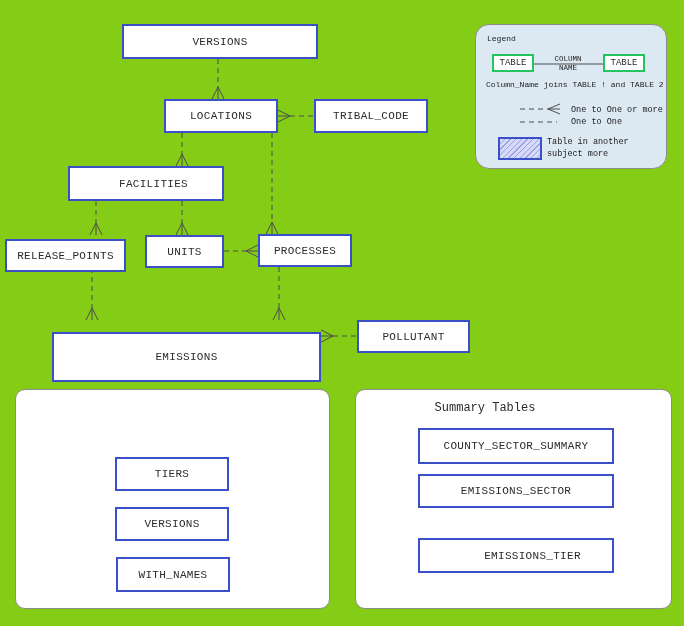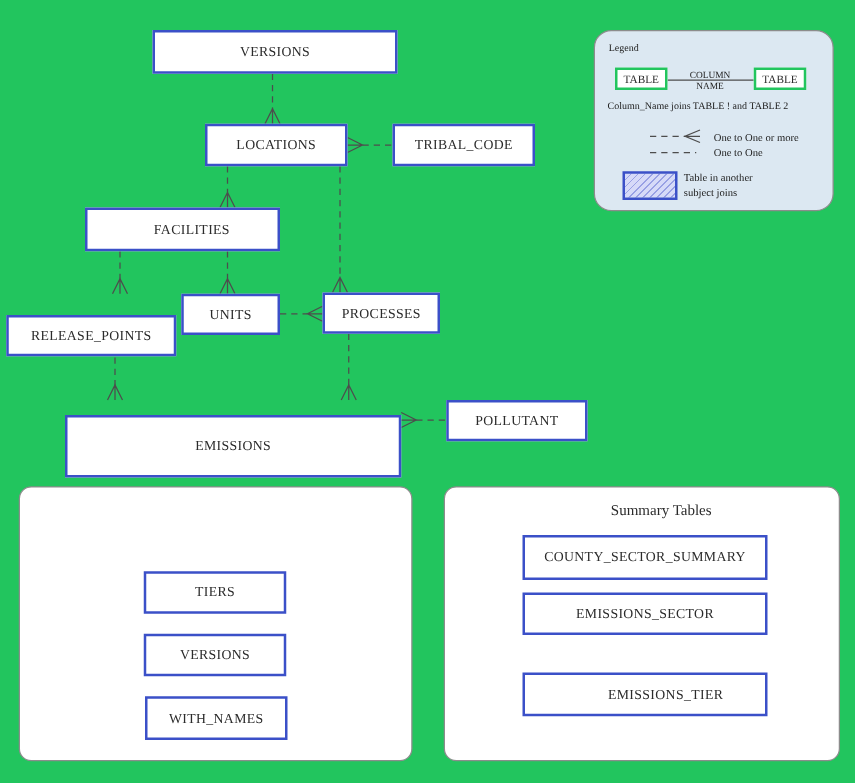--- a/index.html
+++ b/index.html
@@ -1,18 +1,18 @@
 <!DOCTYPE html>
 <html><head>
 <meta charset="utf-8">
 <style>
   html,body{margin:0;padding:0;background:#ffffff;}
   #canvas{
-    position:relative;width:684px;height:626px;background:#22c55e;overflow:hidden;
-    font-family:Liberation Serif, serif;color:#2b2b2b;
+    position:relative;width:684px;height:626px;background:#84cc16;overflow:hidden;
+    font-family:Liberation Mono, monospace;color:#2b2b2b;
   }
   #connector-layer{position:absolute;left:0;top:0;z-index:2;pointer-events:none;}
   .dashed{stroke:#4d4d4d;stroke-width:1;fill:none;stroke-dasharray:5 4;}
   .solidline{stroke:#4d4d4d;stroke-width:1;fill:none;}
   .ebox{
     position:absolute;z-index:3;box-sizing:border-box;background:#ffffff;
     border:2px solid #3b50c8;display:flex;align-items:center;justify-content:center;
     font-size:11px;letter-spacing:0.3px;color:#2b2b2b;cursor:default;
   }
   .group{
@@ -89,42 +89,42 @@
     <path class="dashed" d="M520 109 H548"></path>
     <path class="solidline" d="M560 104 L548 109 L560 114 M548 109 H560"></path>
 
     <path class="dashed" d="M520 122 H557"></path>
   </svg>
 
   <div class="ebox" style="left:122px;top:24px;width:196px;height:35px;">VERSIONS</div>
   <div class="ebox" style="left:164px;top:99px;width:114px;height:34px;">LOCATIONS</div>
   <div class="ebox" style="left:314px;top:99px;width:114px;height:34px;">TRIBAL_CODE</div>
   <div class="ebox" style="left:68px;top:166px;width:156px;height:35px;padding-left:15px;">FACILITIES</div>
-  <div class="ebox" style="left:5px;top:252px;width:136px;height:33px;text-align:right;">RELEASE_POINTS</div>
+  <div class="ebox" style="left:5px;top:239px;width:121px;height:33px;text-align:right;">RELEASE_POINTS</div>
   <div class="ebox" style="left:145px;top:235px;width:79px;height:33px;">UNITS</div>
   <div class="ebox" style="left:258px;top:234px;width:94px;height:33px;">PROCESSES</div>
   <div class="ebox" style="left:52px;top:320px;width:269px;height:50px;margin-top:12px;">EMISSIONS</div>
   <div class="ebox" style="left:357px;top:320px;width:113px;height:33px;">POLLUTANT</div>
 
   <div class="lg-text" style="left:487px;top:34px;font-size:8px;">Legend</div>
   <div class="lg-tablebox" style="left:492px;top:54px;width:42px;height:18px;">TABLE</div>
   <div class="lg-tablebox" style="left:603px;top:54px;width:42px;height:18px;">TABLE</div>
   <div class="lg-collabel">
     <div>COLUMN</div>
     <div>NAME</div>
   </div>
   <div class="lg-text" style="left:486px;top:80px;font-size:8px;">Column_Name joins TABLE ! and TABLE 2</div>
   <div class="lg-text" style="left:571px;top:105px;">One to One or more</div>
   <div class="lg-text" style="left:571px;top:117px;">One to One</div>
   <div class="hatch-box"></div>
   <div class="lg-text" style="left:547px;top:137px;">Table in another</div>
-  <div class="lg-text" style="left:547px;top:149px;">subject joins</div>
+  <div class="lg-text" style="left:547px;top:149px;">subject more</div>
 
   <div class="ebox" style="left:115px;top:457px;width:114px;height:34px;">TIERS</div>
   <div class="ebox" style="left:115px;top:507px;width:114px;height:34px;">VERSIONS</div>
   <div class="ebox" style="left:116px;top:557px;width:114px;height:35px;">WITH_NAMES</div>
 
-  <div class="group-title" style="left:355px;top:401px;width:260px;margin-left:44px;">Summary Tables</div>
+  <div class="group-title" style="left:355px;top:401px;width:260px;">Summary Tables</div>
   <div class="ebox" style="left:418px;top:428px;width:196px;height:36px;">COUNTY_SECTOR_SUMMARY</div>
   <div class="ebox" style="left:418px;top:474px;width:196px;height:34px;">EMISSIONS_SECTOR</div>
   <div class="ebox" style="left:418px;top:538px;width:196px;height:35px;padding-left:33px;">EMISSIONS_TIER</div>
 
 </div>
 
 </body></html>

